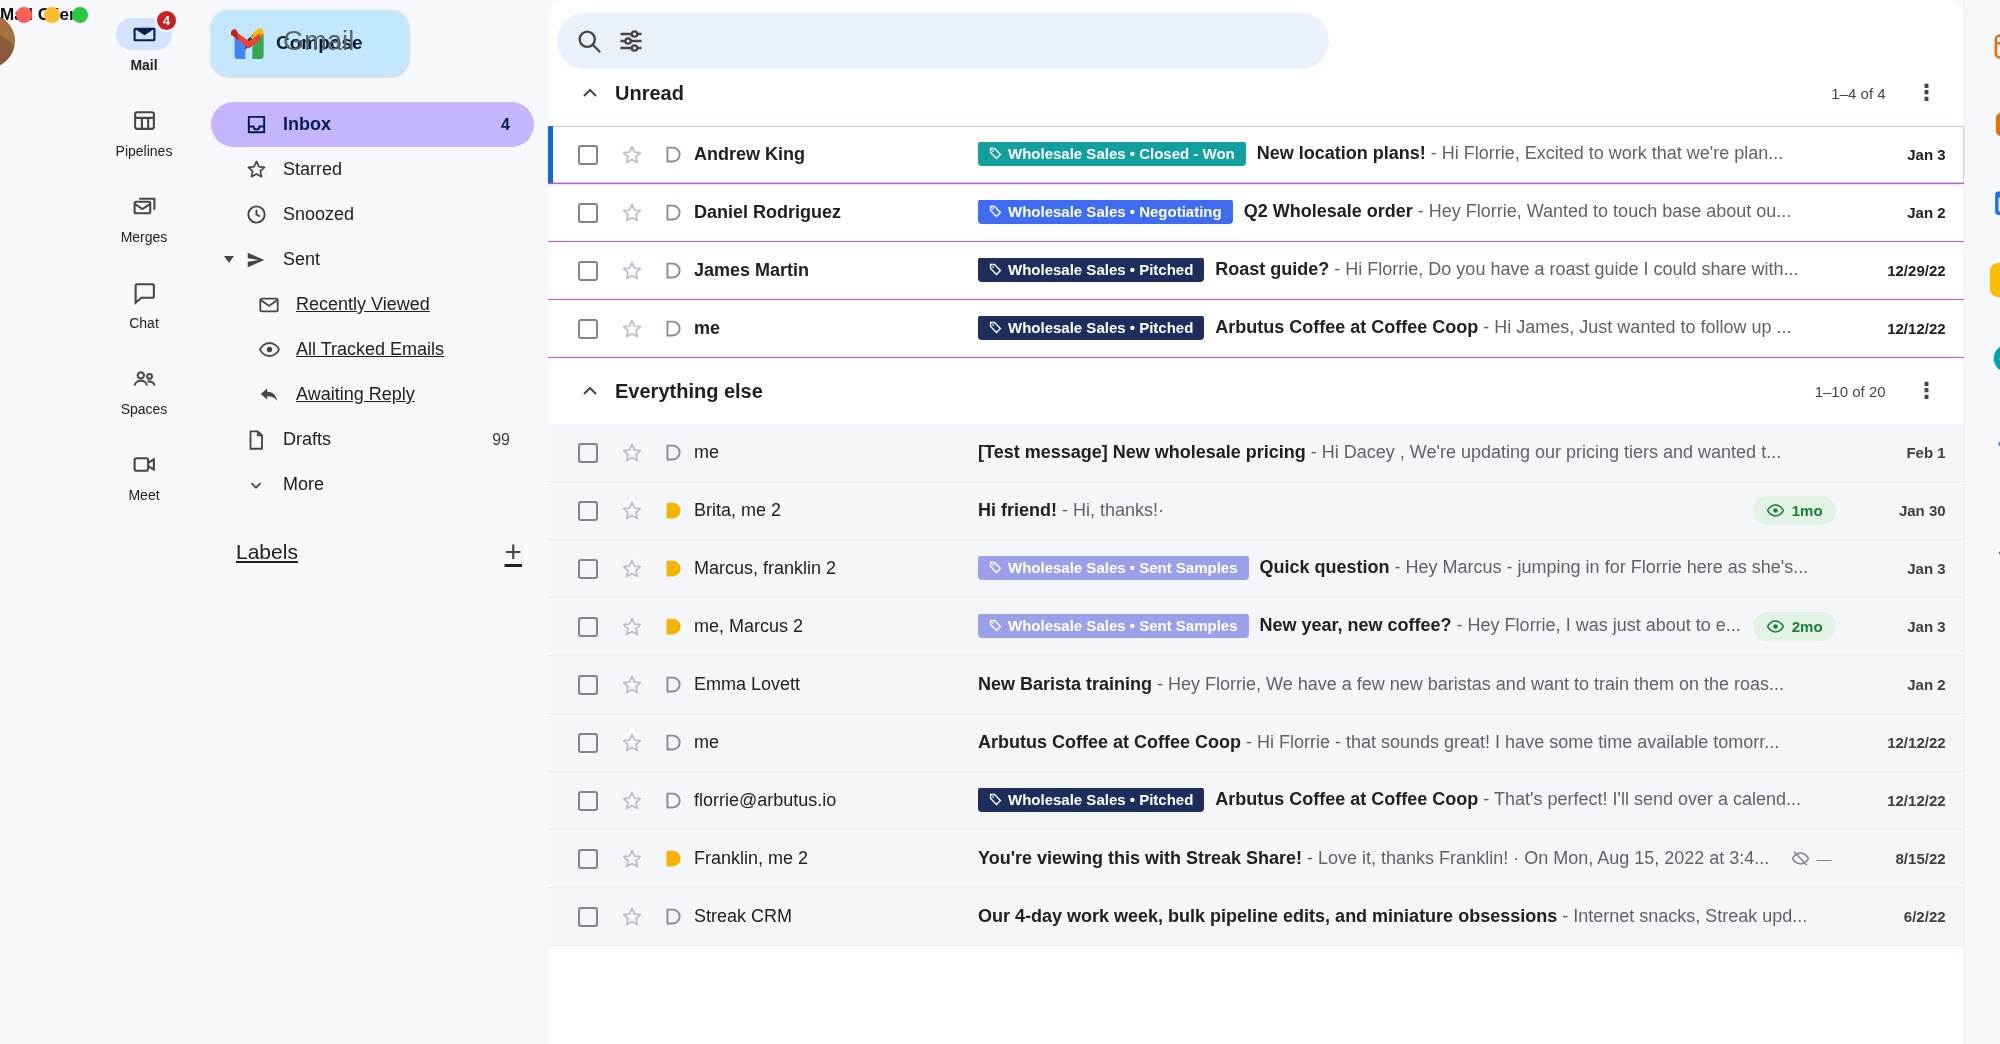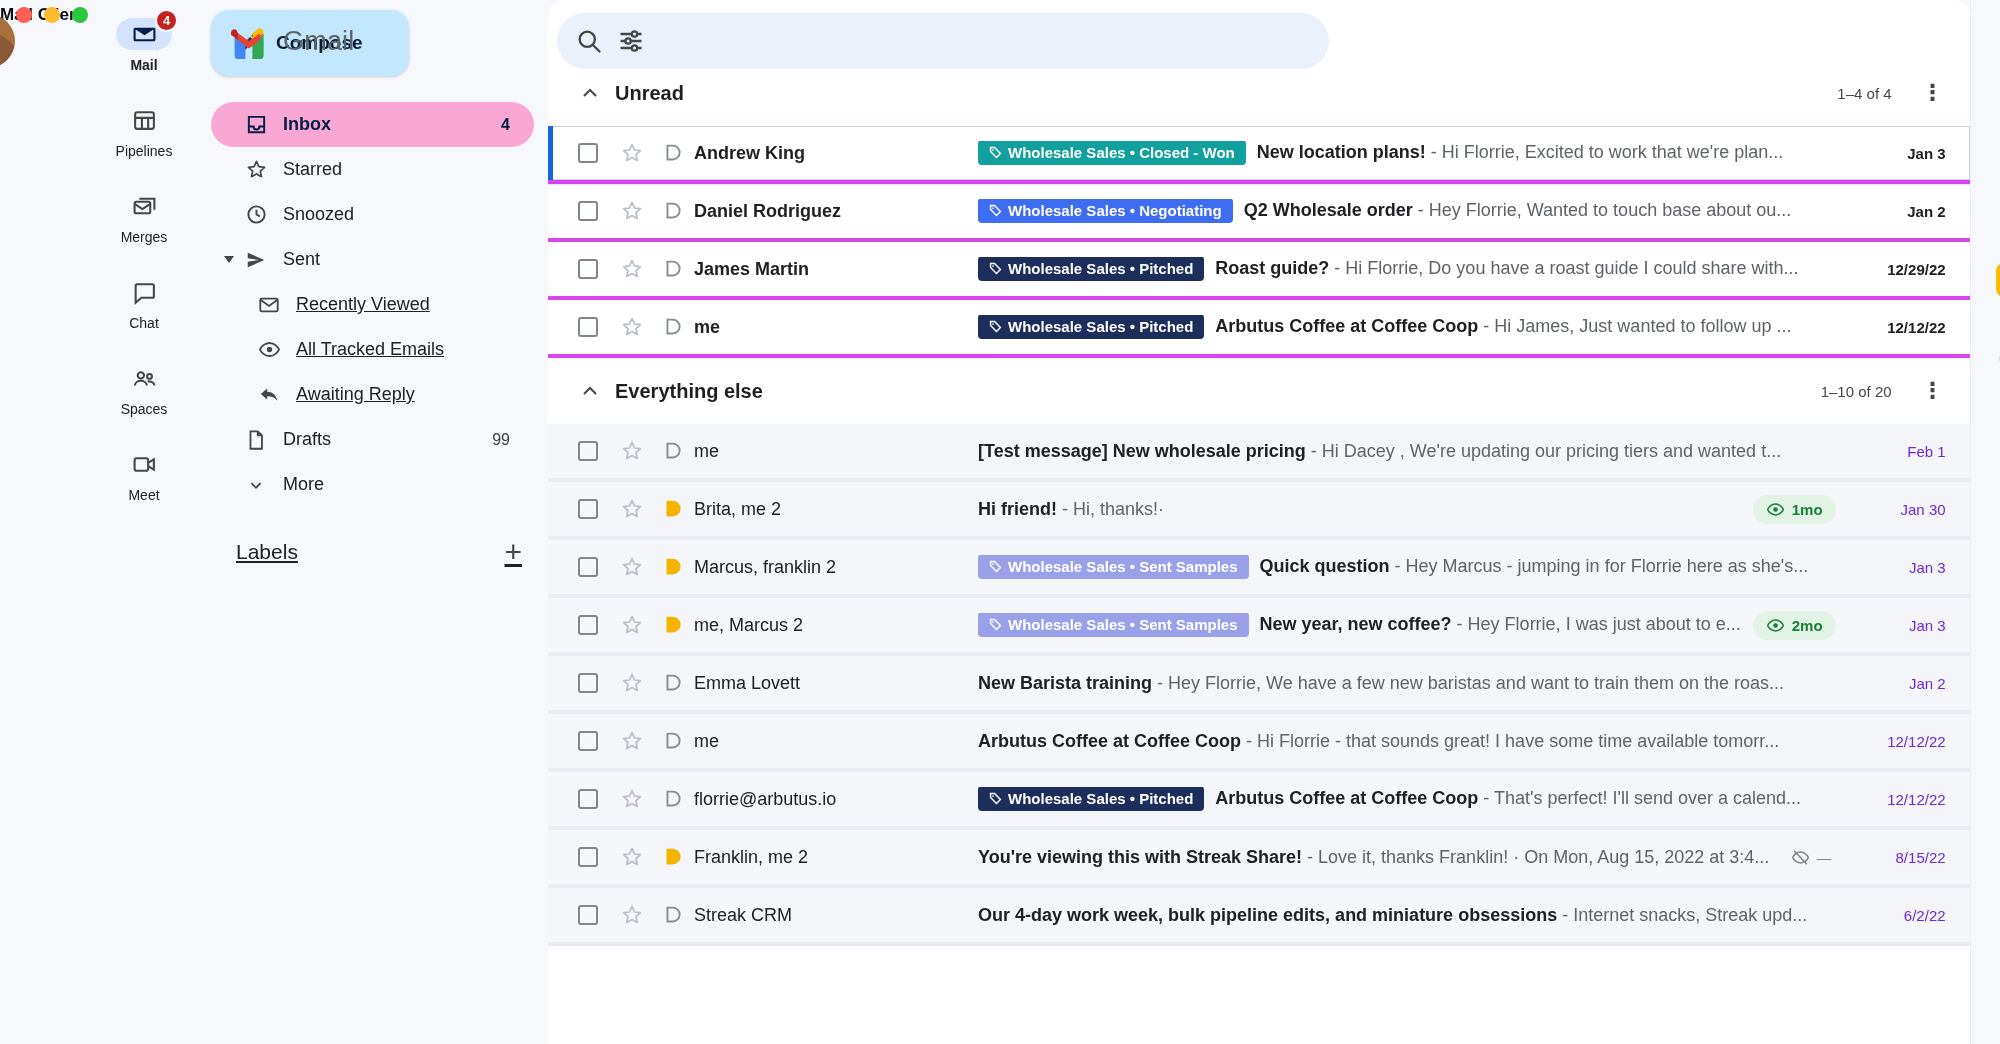--- a/index.html
+++ b/index.html
@@ -50,21 +50,21 @@
   .rail-label { font-size:14px; color:#202124; }
   .rail-item.active .rail-label { font-weight:700; }
 
   
   .sidebar { width:345px; flex-shrink:0; padding-top:10px; }
   .compose { margin:0 0 26px 8px; width:198px; height:66px; background:#c2e7ff; border-radius:18px; display:flex; align-items:center; gap:15px; padding:0 24px; font-size:19px; font-weight:600; color:#001d35; cursor:pointer; box-shadow:0 1px 3px rgba(60,64,67,.25); }
   .side-item { height:45px; margin:0 14px 0 8px; border-radius:23px; display:flex; align-items:center; padding-left:33px; font-size:18px; color:#202124; cursor:pointer; position:relative; }
   .side-item .sic { width:24px; height:24px; display:flex; align-items:center; justify-content:center; color:#444746; flex-shrink:0; }
   .side-item .lbl { margin-left:15px; white-space:nowrap; }
   .side-item .count { margin-left:auto; margin-right:24px; font-size:16px; color:#3c4043; }
-  .side-item.active { background:#f9a8d4; font-weight:700; color:#041e49; }
+  .side-item.active { background:#c4b5fd; font-weight:700; color:#041e49; }
   .side-item.active .sic { color:#041e49; }
   .side-item.active .count { font-weight:700; color:#041e49; }
   .side-item.sub { padding-left:46px;text-decoration:underline; }
   .pre-caret { position:absolute; left:13px; width:0; height:0; border-left:5px solid transparent; border-right:5px solid transparent; border-top:7px solid #444746; }
   .labels-row { margin-top:30px; display:flex; align-items:center; padding:0 26px 0 33px;text-decoration:underline; }
   .labels-row .ltitle { font-size:21px; font-weight:500; color:#202124; }
   .labels-row .plus { margin-left:auto; font-size:30px; color:#444746; line-height:1; cursor:pointer; }
 
   
   .main { flex:1; min-width:0; display:flex; flex-direction:column; }
@@ -74,40 +74,40 @@
   .tb-caret { margin-left:9px; width:0; height:0; border-left:4.5px solid transparent; border-right:4.5px solid transparent; border-top:6px solid #444746; cursor:pointer; }
   .tb-btn { margin-left:34px; width:40px; height:40px; border-radius:50%; display:flex; align-items:center; justify-content:center; cursor:pointer; color:#444746; }
   .vdots { font-size:24px; font-weight:700; color:#444746; line-height:1; }
 
   .section-head { height:66px; display:flex; align-items:center; padding:0 26px 0 30px; background:#fff; }
   .sec-chev { width:24px; height:24px; color:#444746; cursor:pointer; }
   .sec-title { margin-left:13px; font-size:20px; font-weight:700; color:#1f1f1f; }
   .sec-range { margin-left:auto; font-size:15px; color:#444746; }
   .sec-more { margin-left:30px; font-size:22px; font-weight:700; color:#444746; cursor:pointer; }
 
-  .row { height:58px; flex-shrink:0; display:flex; align-items:center; padding:0 24px 0 30px; background:#fff; border-bottom:4px solid #d946ef; position:relative; cursor:pointer; }
+  .row { height:58px; flex-shrink:0; display:flex; align-items:center; padding:0 18px 0 30px; background:#fff; border-bottom:1px solid #d946ef; position:relative; cursor:pointer; }
   .row.read { background:#f4f6fa; border-bottom-color:#e8ecf2; }
   .row.selected { box-shadow: inset 0 0 0 1px #c9d3e4, 0 1px 2px rgba(0,0,0,.12); z-index:1; }
   .row.selected::before { content:""; position:absolute; left:0; top:0; bottom:0; width:5px; background:#1667d9; }
   .rcheck { width:20px; height:20px; border:2px solid #80868b; border-radius:3px; flex-shrink:0; }
   .rstar { margin-left:22px; width:24px; height:24px; color:#b9bec6; flex-shrink:0; }
   .rbox { margin-left:18px; width:22px; height:22px; flex-shrink:0; }
   .rbox svg path { fill:none; stroke:#878d94; stroke-width:1.8; }
   .rbox.yellow svg path { fill:#f4b400; stroke:#f4b400; }
   .rsender { margin-left:10px; width:284px; flex-shrink:0; font-size:18px; white-space:nowrap; overflow:hidden; text-overflow:ellipsis; padding-right:12px; color:#202124; }
   .row.unread .rsender { font-weight:700; }
   .rcontent { flex:1; min-width:0; white-space:nowrap; overflow:hidden; text-overflow:ellipsis; font-size:18px; color:#202124; }
   .rbadge { display:inline-flex; align-items:center; gap:6px; color:#fff; font-size:15px; font-weight:700; padding:4px 11px; border-radius:4px; margin-right:11px; vertical-align:middle; position:relative; top:-1px; }
   .rsubject { font-weight:700; }
   .rsep, .rsnippet { color:#5f6368; }
   .rtrack { margin-left:12px; margin-right:4px; flex-shrink:0; display:inline-flex; align-items:center; gap:7px; font-size:15px; font-weight:700; padding:5px 13px; border-radius:16px; }
   .rtrack.seen { background:#e2f2e4; color:#188038; }
   .rtrack.unseen { background:transparent; color:#80868b; font-weight:400; padding:5px 4px; }
   .rtrack .eye { display:flex; }
-  .rdate { width:100px; text-align:right; font-size:15px; color:#6d28d9; font-weight:400; flex-shrink:0; margin-left:6px; }
+  .rdate { width:100px; text-align:right; font-size:15px; color:#404040; font-weight:700; flex-shrink:0; margin-left:6px; }
   .row.unread .rdate { font-weight:700; color:#202124; }
 
   
   .rightrail { width:86px; flex-shrink:0; display:flex; flex-direction:column; align-items:center; padding-top:28px; gap:42px; border-left:1px solid #eceff3; }
   .sp-btn { width:36px; height:36px; display:flex; align-items:center; justify-content:center; cursor:pointer; }
   .keep-sq { width:34px; height:34px; background:#fbbc04; border-radius:8px; display:flex; align-items:center; justify-content:center; }
   .addon-plus { font-size:34px; color:#5f6368; line-height:1; margin-top:38px; }
 </style>
 </head>
 <body>

